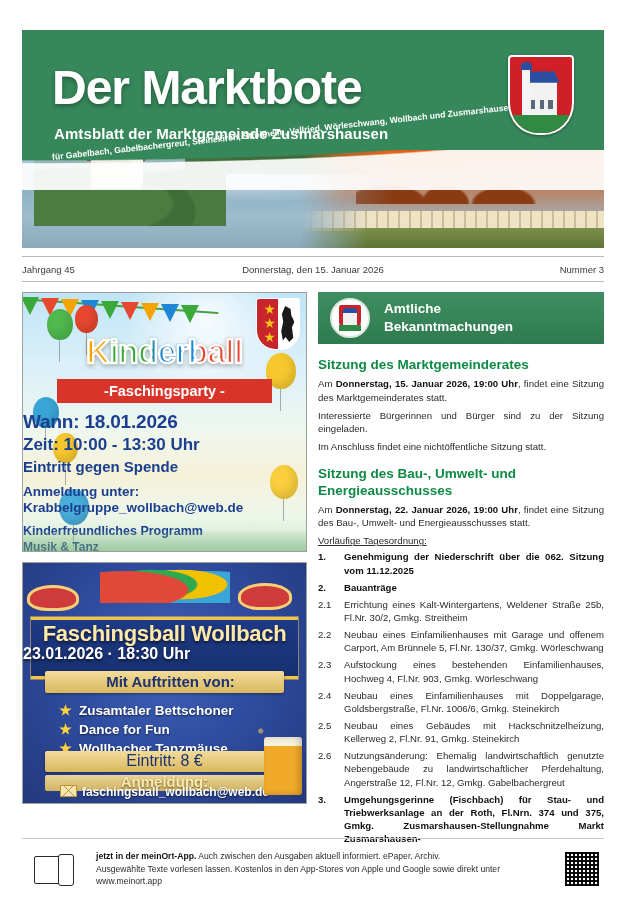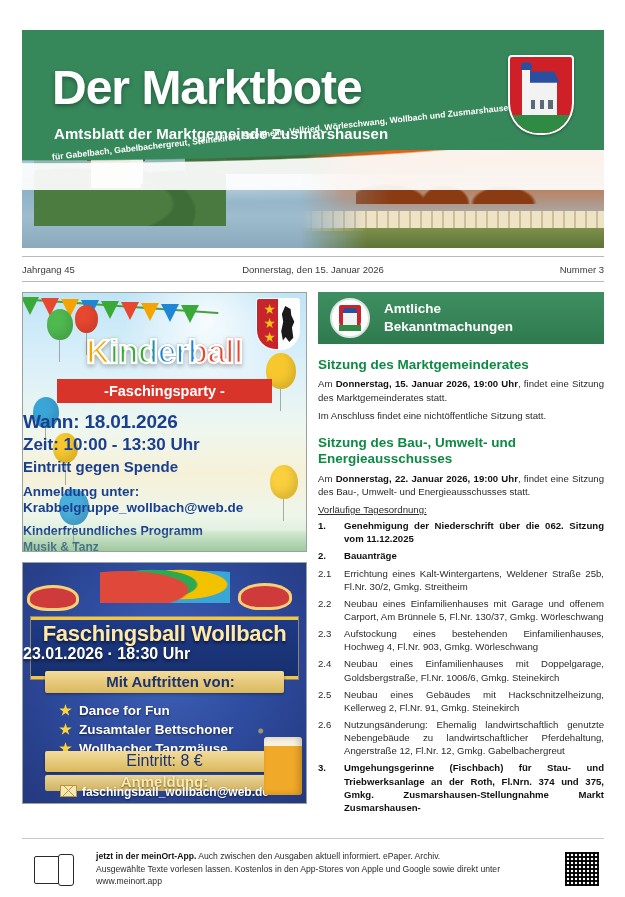--- a/index.html
+++ b/index.html
@@ -409,25 +409,25 @@
       <div class="p2-banner"></div>
       <div class="p2-title">Faschingsball Wollbach</div>
       <div class="p2-date">23.01.2026 · 18:30 Uhr</div>
 
       <div class="p2-scroll"></div>
       <div class="p2-mit">Mit Auftritten von:</div>
 
       <div class="p2-acts">
         <div class="p2-act">
           <div class="p2-star"></div>
-          <span>Dance for Fun</span>
+          <span>Zusamtaler Bettschoner</span>
         </div>
         <div class="p2-act">
           <div class="p2-star"></div>
-          <span>Zusamtaler Bettschoner</span>
+          <span>Dance for Fun</span>
         </div>
         <div class="p2-act">
           <div class="p2-star"></div>
           <span>Wollbacher Tanzmäuse</span>
         </div>
       </div>
 
       <div class="p2-price-bar"></div>
       <div class="p2-price">Eintritt: 8 €</div>
 
@@ -457,20 +457,21 @@
         <div>Bekanntmachungen</div>
       </div>
     </div>
 
     <div>
       <div class="sec-h">Sitzung des Marktgemeinderates</div>
 
       <p class="body-p"><span>Am </span><b>Donnerstag, 15. Januar 2026, 19:00 Uhr</b><span>, findet eine Sitzung des Marktgemeinderates statt.</span></p>
 
 
+      <p class="body-p">Interessierte Bürgerinnen und Bürger sind zu der Sitzung eingeladen.</p>
       <p class="body-p">Im Anschluss findet eine nichtöffentliche Sitzung statt.</p>
     </div>
 
     <div>
       <div class="sec-h">Sitzung des Bau-, Umwelt- und Energieausschusses</div>
 
       <p class="body-p"><span>Am </span><b>Donnerstag, 22. Januar 2026, 19:00 Uhr</b><span>, findet eine Sitzung des Bau-, Umwelt- und Energieausschusses statt.</span></p>
 
       <div class="underline-lbl">Vorläufige Tagesordnung:</div>
 

